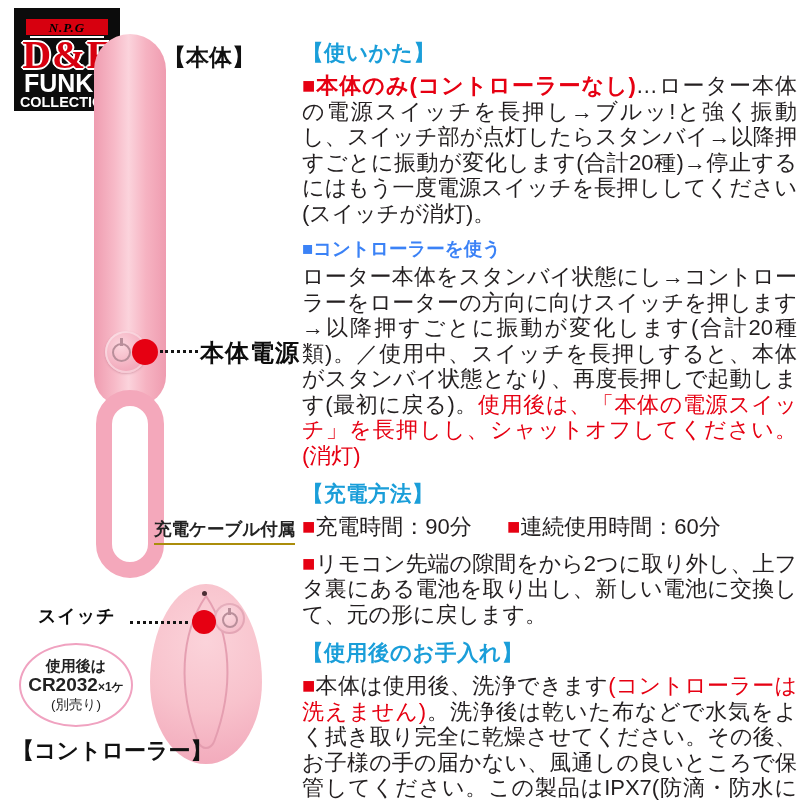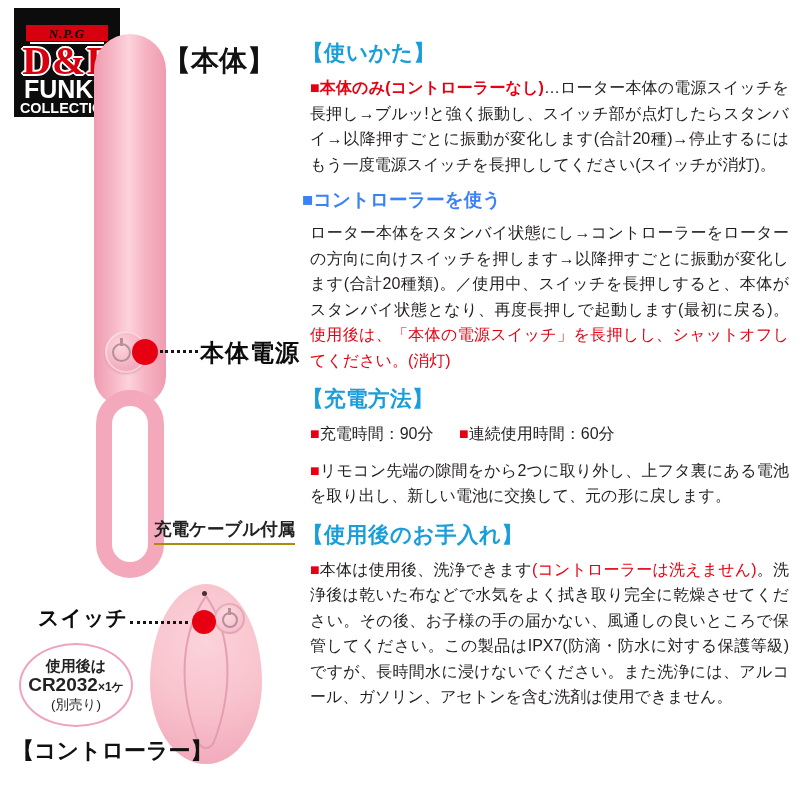--- a/index.html
+++ b/index.html
@@ -1,21 +1,21 @@
 <!DOCTYPE html>
 <html lang="ja"><head>
 <meta charset="utf-8">
 <style>
   html,body{margin:0;padding:0;background:#fff;}
   #page{position:relative;width:800px;height:800px;background:#fff;overflow:hidden;
         font-family:"Liberation Sans","DejaVu Sans",sans-serif;color:#231f20;}
 
   
   #logo{position:absolute;left:14px;top:8px;width:106px;height:92px;background:#0c0c0c;
-        display:flex;flex-direction:column;align-items:center;padding-top:17px;box-sizing:content-box;}
+        display:flex;flex-direction:column;align-items:center;padding-top:11px;box-sizing:content-box;}
   .logo-banner{width:82px;height:16px;background:#d7000f;display:flex;align-items:center;justify-content:center;}
   .logo-banner span{font-family:"Liberation Serif","DejaVu Serif",serif;font-style:italic;font-weight:900;
         font-size:13px;color:#000;letter-spacing:1px;line-height:1;}
   .logo-banner-sub{width:74px;height:2px;background:#fff;margin:1px 0 0;}
   .logo-df{font-family:"Liberation Serif","DejaVu Serif",serif;font-weight:900;font-size:40px;line-height:34px;
         color:#d7000f;letter-spacing:1px;
         text-shadow:-2px 0 #fff,2px 0 #fff,0 -2px #fff,0 2px #fff,-1px -1px #fff,1px -1px #fff,-1px 1px #fff,1px 1px #fff;}
   .logo-funky{color:#fff;font-weight:800;font-size:25px;line-height:23px;letter-spacing:0;transform:scaleY(1.05);}
   .logo-coll{color:#fff;font-weight:800;font-size:15px;line-height:13px;letter-spacing:0;transform:scaleX(.96);}
 
@@ -32,25 +32,25 @@
   .pwr-tick{position:absolute;width:3px;height:8px;background:#b98e9a;}
   .power-btn .pwr-ring{left:7px;top:12px;}
   .power-btn .pwr-tick{left:15px;top:7px;}
   .red-dot{position:absolute;border-radius:50%;background:#e60012;}
   #dot-body{left:132px;top:339px;width:26px;height:26px;}
   #dot-ctrl{left:192px;top:610px;width:24px;height:24px;}
   .leader{position:absolute;height:0;border-top:3.5px dotted #151515;}
   #leader-body{left:160px;top:350px;width:38px;}
   #leader-ctrl{left:130px;top:621px;width:58px;}
 
-  #body-caption{position:absolute;left:163px;top:42px;font-size:28px;font-weight:600;color:#111;}
+  #body-caption{position:absolute;left:163px;top:42px;font-size:23px;font-weight:600;color:#111;}
   #power-label{position:absolute;left:200px;top:337px;font-size:24px;font-weight:800;color:#0d0d0d;letter-spacing:1px;}
   #cable-note{position:absolute;left:154px;top:517px;font-size:17.5px;font-weight:600;color:#222;
         border-bottom:2.5px solid #ab8d0b;padding-bottom:2px;}
-  #switch-label{position:absolute;left:38px;top:604px;font-size:21px;font-weight:800;color:#0d0d0d;letter-spacing:1px;}
+  #switch-label{position:absolute;left:38px;top:604px;font-size:18px;font-weight:800;color:#0d0d0d;letter-spacing:1px;}
   #controller-caption{position:absolute;left:12px;top:736px;font-size:22px;font-weight:600;color:#111;}
 
   .egg{position:absolute;left:150px;top:584px;width:112px;height:180px;
         border-radius:50% 50% 50% 50%/55% 55% 46% 46%;
         background:radial-gradient(circle at 50% 32%,#fbd3da,#f8c2cc 50%,#f1a6b9 100%);}
   .egg-svg{position:absolute;left:150px;top:584px;}
   .egg-dot{position:absolute;left:202px;top:591px;width:5px;height:5px;border-radius:50%;background:#4a2e34;}
   .egg-btn{position:absolute;left:214px;top:603px;width:31px;height:31px;border-radius:50%;
         background:radial-gradient(circle at 40% 35%,#fbd9df,#f4b3c2);
         box-shadow:inset 0 0 0 2px rgba(200,130,150,.4);}
@@ -63,21 +63,21 @@
   .badge-l1{font-size:15px;font-weight:700;line-height:18px;}
   .badge-l2{line-height:20px;}
   .badge-code{font-size:19px;font-weight:800;}
   .badge-qty{font-size:12px;font-weight:600;}
   .badge-l3{font-size:13.5px;line-height:16px;}
 
   
   #content{position:absolute;left:302px;top:38px;width:495px;}
   .sec{margin-bottom:11px;}
   .sec h2{font-size:21.5px;font-weight:800;color:#1a9ed9;margin:0 0 6px;letter-spacing:.5px;}
-  .body-p{font-size:16px;line-height:25.5px;font-weight:500;margin:8px;text-align:justify;color:#231f20;}
+  .body-p{font-size:22px;line-height:25.5px;font-weight:500;margin:0;text-align:justify;color:#231f20;}
   .subhead{color:#3b82f6;font-weight:800;font-size:18.5px;margin:10px 0 3px;}
   .red{color:#e60012;}
   .red-b{color:#e60012;font-weight:700;}
   .gap{margin-left:1.6em;}
   .hdr-red{color:#e60012;font-size:19.5px;font-weight:800;}
 </style>
 </head>
 <body>
 
 <div id="page">

